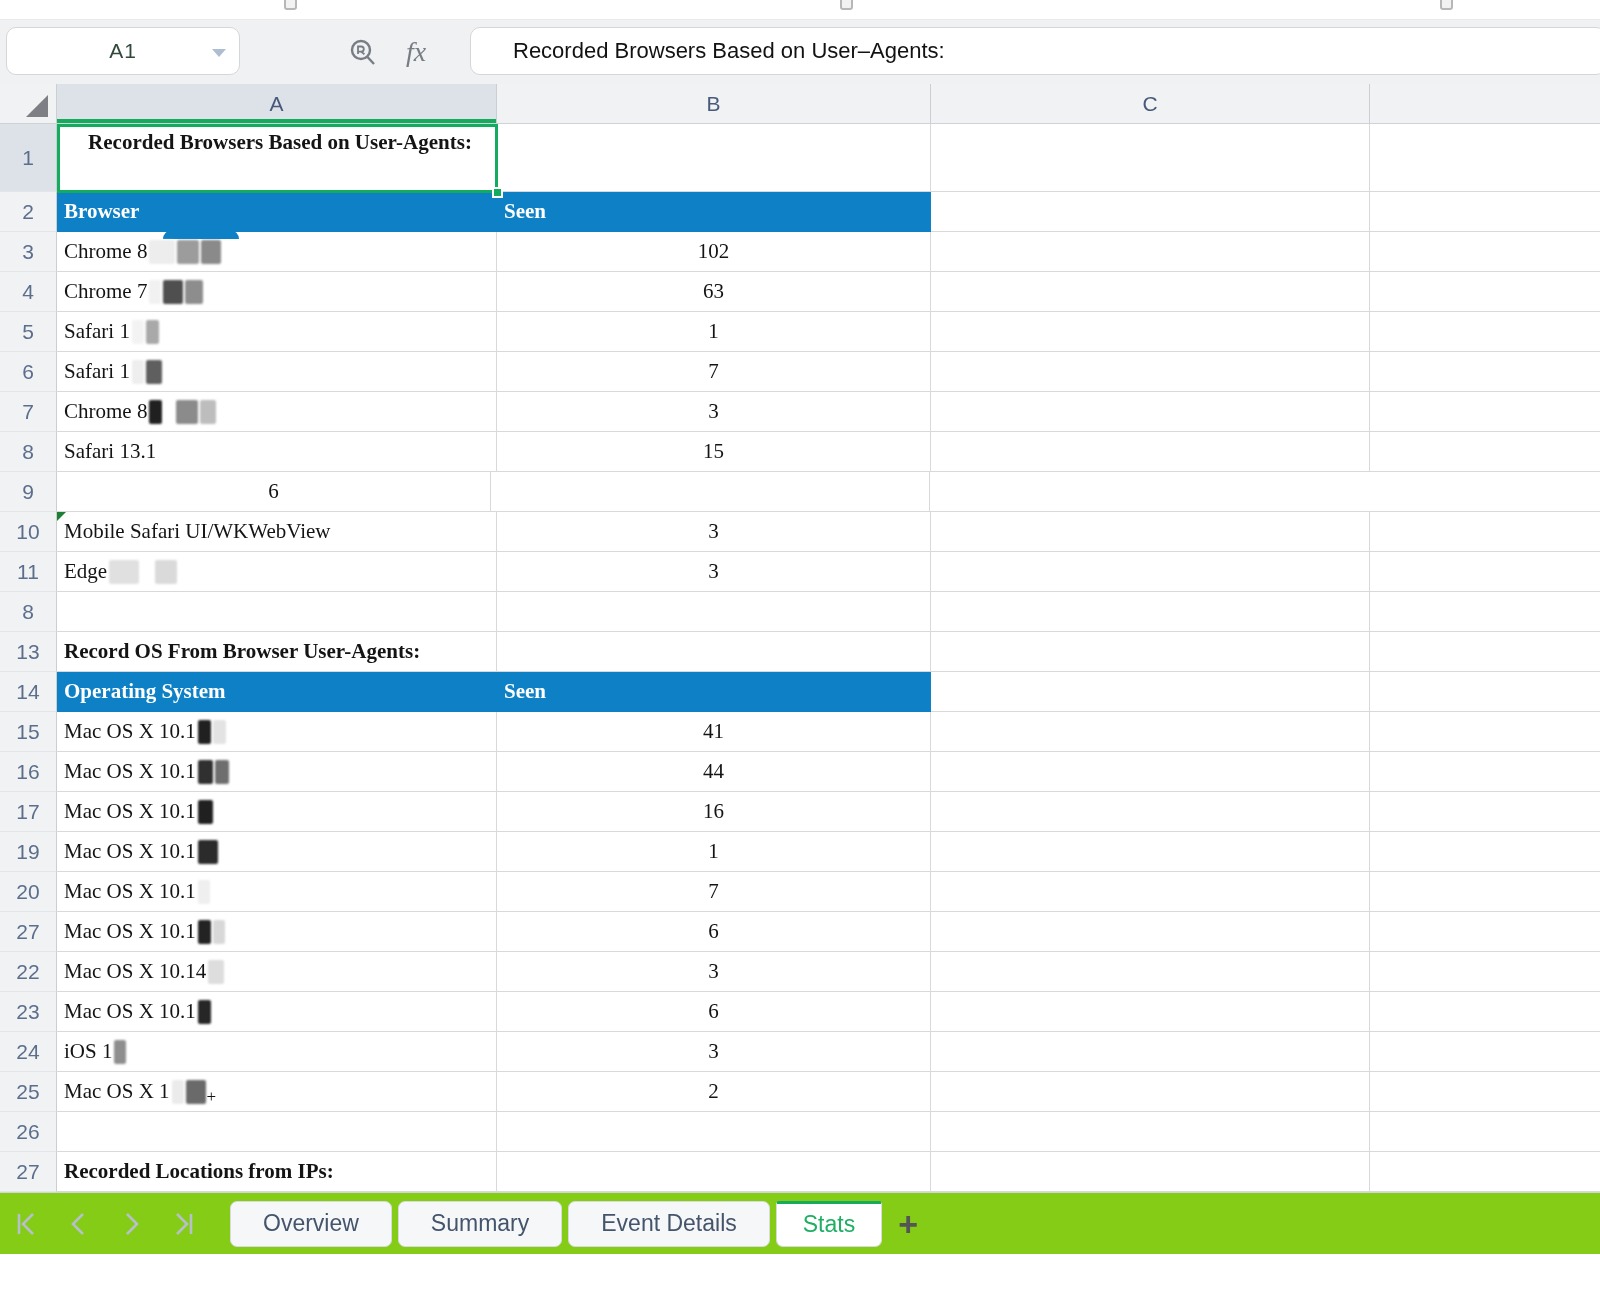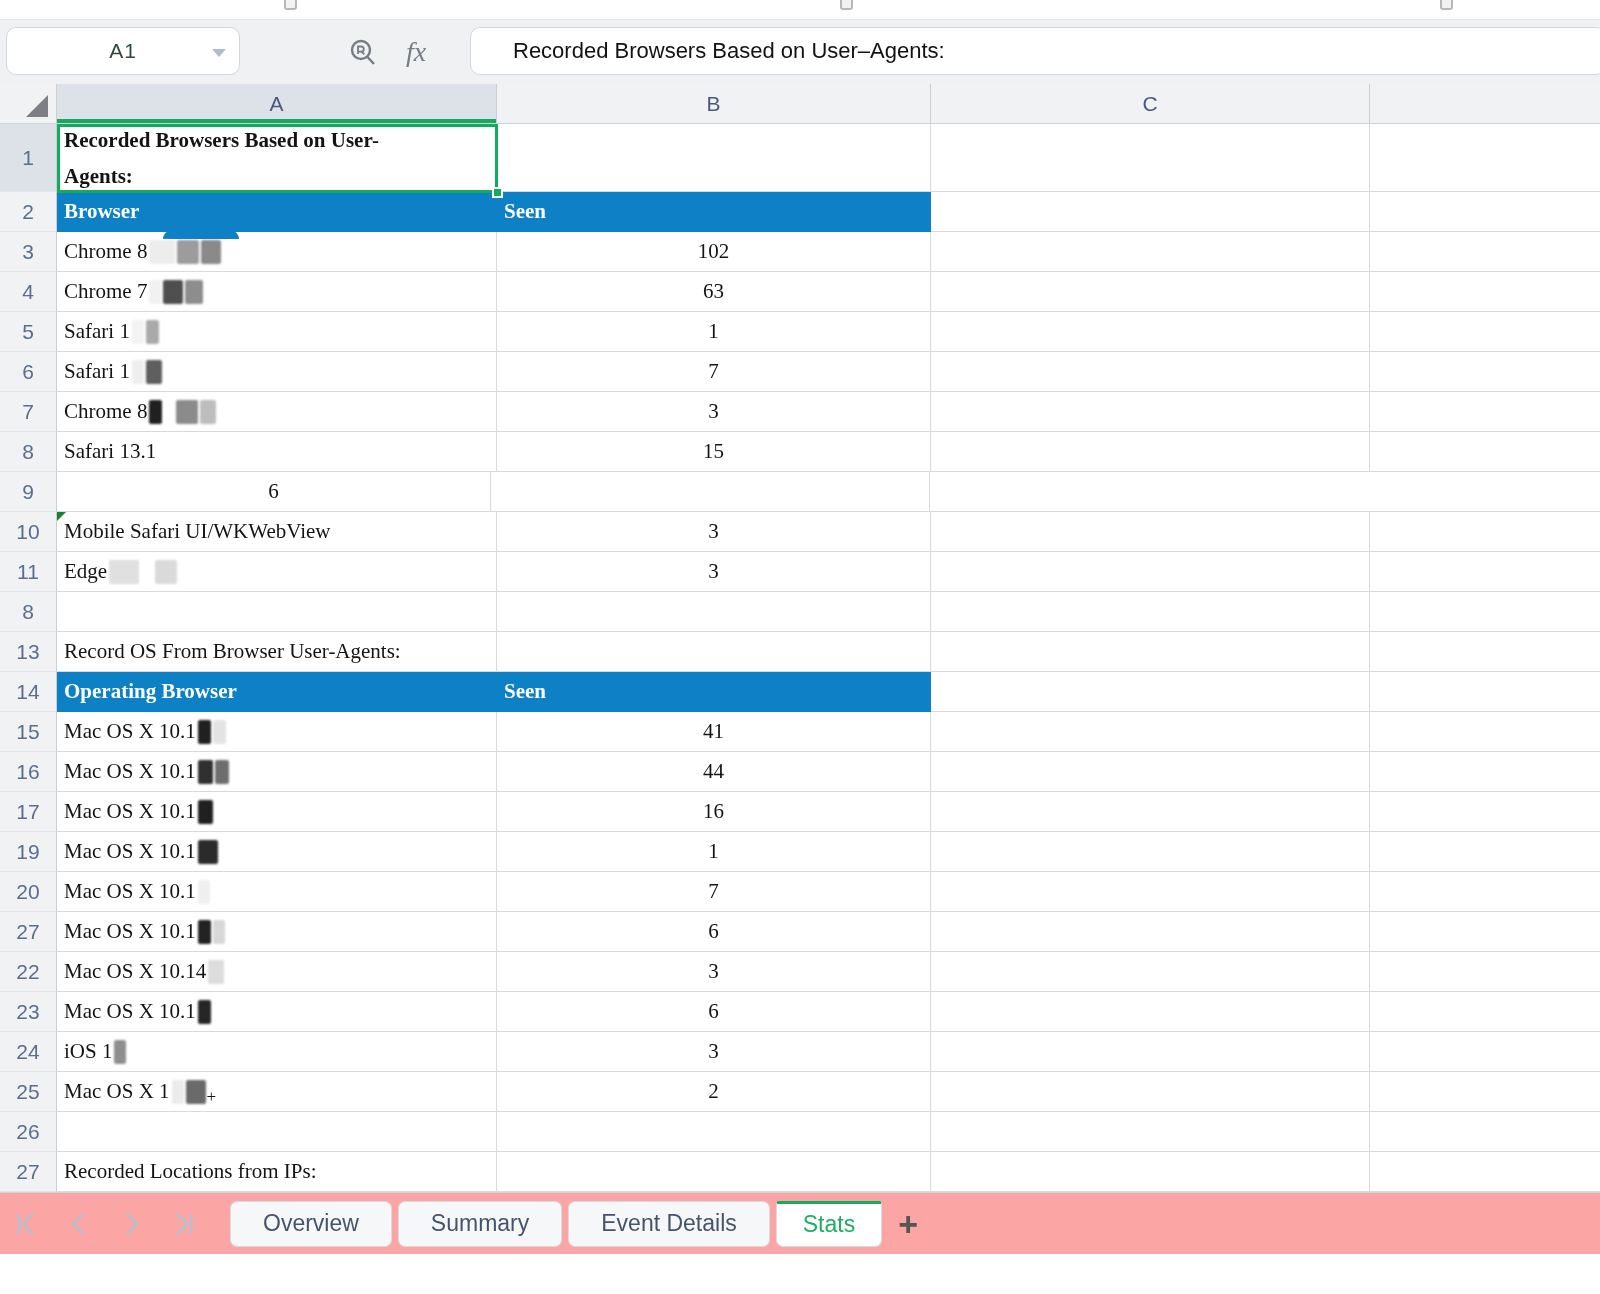--- a/index.html
+++ b/index.html
@@ -45,35 +45,35 @@
   .num.sel { background:#dde2e9; }
   .cell { border-right:1px solid #d9d9d9; border-bottom:1px solid #d9d9d9; background:#fff;
     position:relative; font-family:"Liberation Serif", serif; font-size:21px; color:#141414;
     display:flex; align-items:center; overflow:visible; flex:none; }
   .cA { width:440px; padding-left:7px; }
   .cB { width:434px; justify-content:center; }
   .cC { width:439px; } .cD { flex:1; border-right:none; }
   .row.hdr .cA, .row.hdr .cB { background:#0d80c6; border-bottom-color:#0d80c6; border-right-color:#0d80c6;
     color:#fff; font-weight:bold; }
   .row.hdr .cB { justify-content:flex-start; padding-left:7px; }
-  .row.bold .cA { font-weight:normal; }
-  .title .cA { flex-direction:column; align-items:flex-start; justify-content:center; line-height:36px; font-weight:bold; }
+  .row.bold .cA { font-weight:bold; }
+  .title .cA { flex-direction:row; align-items:flex-start; justify-content:center; line-height:36px; font-weight:bold; }
   .redact { display:inline-block; height:24px; margin-left:2px; border-radius:2px; filter:blur(1.2px); flex:none; }
   .mk { position:absolute; left:0; top:0; width:0; height:0;
     border-top:9px solid #1e7e34; border-right:9px solid transparent; }
   .arc { position:absolute; left:106px; top:-2px; width:76px; height:9px; background:#0d80c6;
     border-radius:9px 9px 0 0; }
   .suffix { font-size:17px; margin-left:1px; align-self:flex-end; padding-bottom:4px; }
   #sel { position:absolute; left:57px; top:0; width:441px; height:69px;
     border:3px solid #12ac5e; pointer-events:none; z-index:5; }
   #sel .handle { position:absolute; right:-8px; bottom:-8px; width:11px; height:11px;
     background:#12ac5e; border:2px solid #fff; }
 
   
-  .tabbar { height:62px; background:#fca5a5; border-top:1px solid #d2d5d9;
+  .tabbar { height:62px; background:#84cc16; border-top:1px solid #d2d5d9;
     display:flex; align-items:center; }
   .navbtns { display:flex; align-items:center; gap:26px; margin-left:14px; }
   .navbtns svg { display:block; }
   .tabs { display:flex; align-items:center; gap:6px; margin-left:34px; }
   .tab { height:46px; padding:0 32px; background:#f6f7f8; border:1px solid #d8dadd; border-radius:7px;
     display:flex; align-items:center; justify-content:center; font-size:23px; color:#44546b; cursor:default; }
   .tab.active { background:#fff; color:#1fae63; border-top:3px solid #17ab5e;
     border-radius:3px 3px 7px 7px; padding:0 26px; }
   .addbtn { font-size:34px; color:#555; margin-left:16px; font-weight:bold; line-height:1; }
 </style>
@@ -271,21 +271,21 @@
         <div class="cell cA">
           <span>Record OS From Browser User-Agents:</span>
         </div>
         <div class="cell cB"></div>
         <div class="cell cC"></div>
         <div class="cell cD"></div>
       </div>
       <div class="row hdr">
         <div class="num">14</div>
         <div class="cell cA">
-          <span>Operating Browser</span>
+          <span>Operating System</span>
         </div>
         <div class="cell cB">
           <span>Seen</span>
         </div>
         <div class="cell cC"></div>
         <div class="cell cD"></div>
       </div>
       <div class="row">
         <div class="num">15</div>
         <div class="cell cA">

